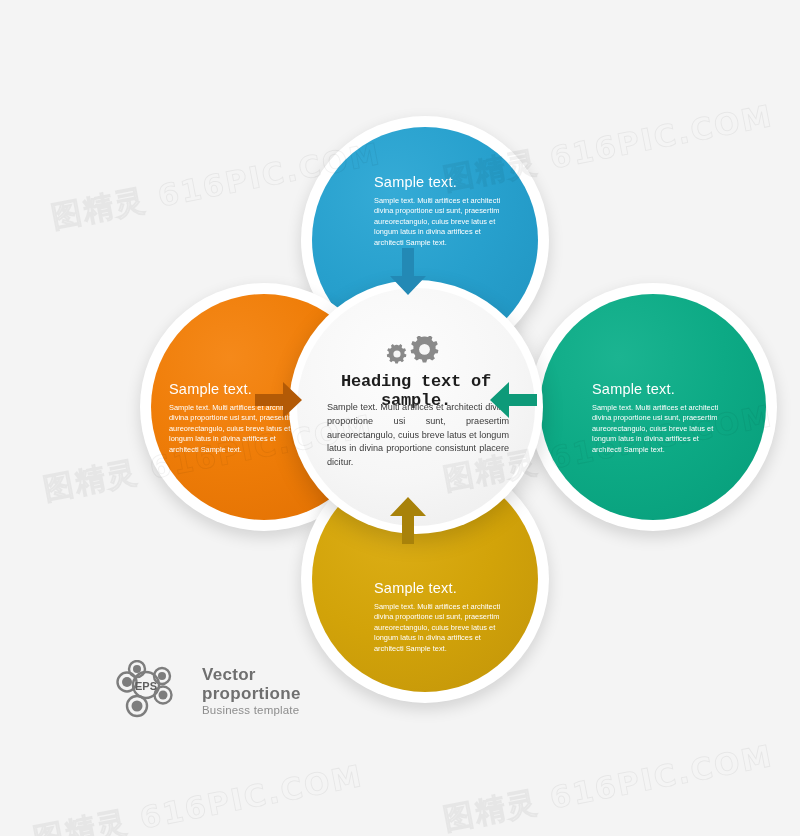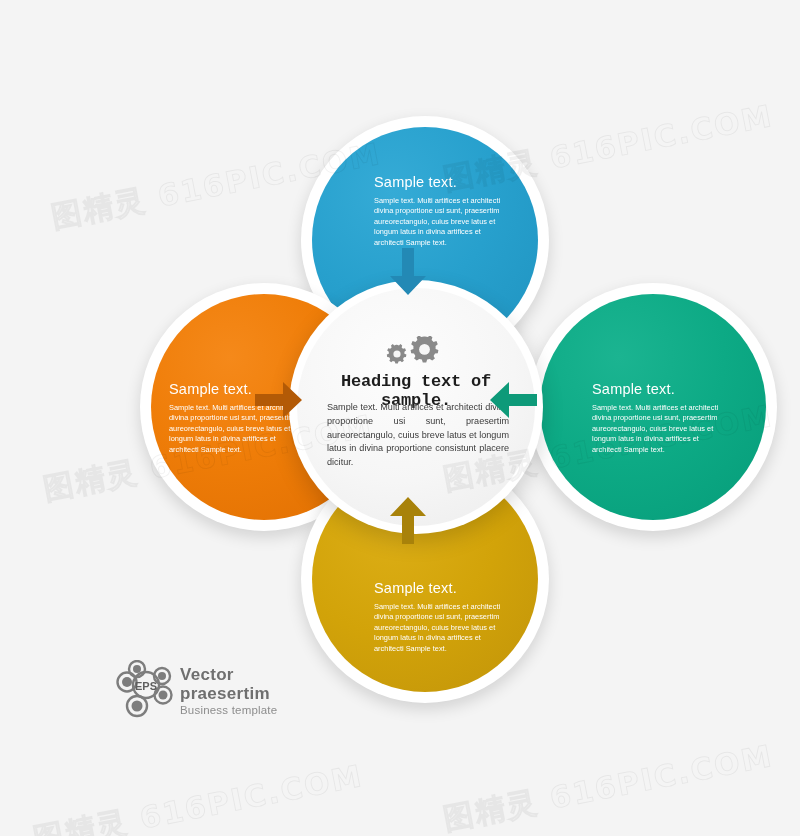--- a/index.html
+++ b/index.html
@@ -101,21 +101,21 @@
   
   .arrow{position:absolute;z-index:40;}
   #arrow-top   {left:386px; top:248px;}
   #arrow-bottom{left:386px; top:496px;}
   #arrow-left  {left:255px; top:378px;}
   #arrow-right {left:489px; top:378px;}
 
   
   .logo{
     position:absolute;left:115px;top:660px;z-index:50;
-    display:flex;align-items:center;gap:3px;
+    display:flex;align-items:center;gap:25px;
   }
   .logo-txt{line-height:1.0;}
   .logo-l1,.logo-l2{
     font-family:"Liberation Sans", sans-serif;
     font-size:17px;color:#6f6f6f;font-weight:700;letter-spacing:.3px;
   }
   .logo-l2{margin-top:2px;}
   .logo-l3{
     font-size:11.5px;color:#8d8d8d;margin-top:3px;letter-spacing:.2px;
   }
@@ -226,21 +226,21 @@
         <circle cx="22" cy="9" r="4"></circle>
         <circle cx="47" cy="16" r="4"></circle>
         <circle cx="48" cy="35" r="4.5"></circle>
         <circle cx="22" cy="46" r="5.5"></circle>
       </g>
       <text x="31" y="30" text-anchor="middle" font-family="Liberation Sans, sans-serif" font-size="11" font-weight="700" fill="#5f5f5f">EPS</text>
     </svg>
   </div>
   <div class="logo-txt">
     <div class="logo-l1">Vector</div>
-    <div class="logo-l2">praesertim</div>
+    <div class="logo-l2">proportione</div>
     <div class="logo-l3">Business template</div>
   </div>
 </div>
 
 <div class="wm-layer">
   <div class="wm w1">图精灵 616PIC.COM</div>
   <div class="wm w2">图精灵 616PIC.COM</div>
   <div class="wm w3">图精灵 616PIC.COM</div>
   <div class="wm w4">图精灵 616PIC.COM</div>
   <div class="wm w5">图精灵 616PIC.COM</div>

